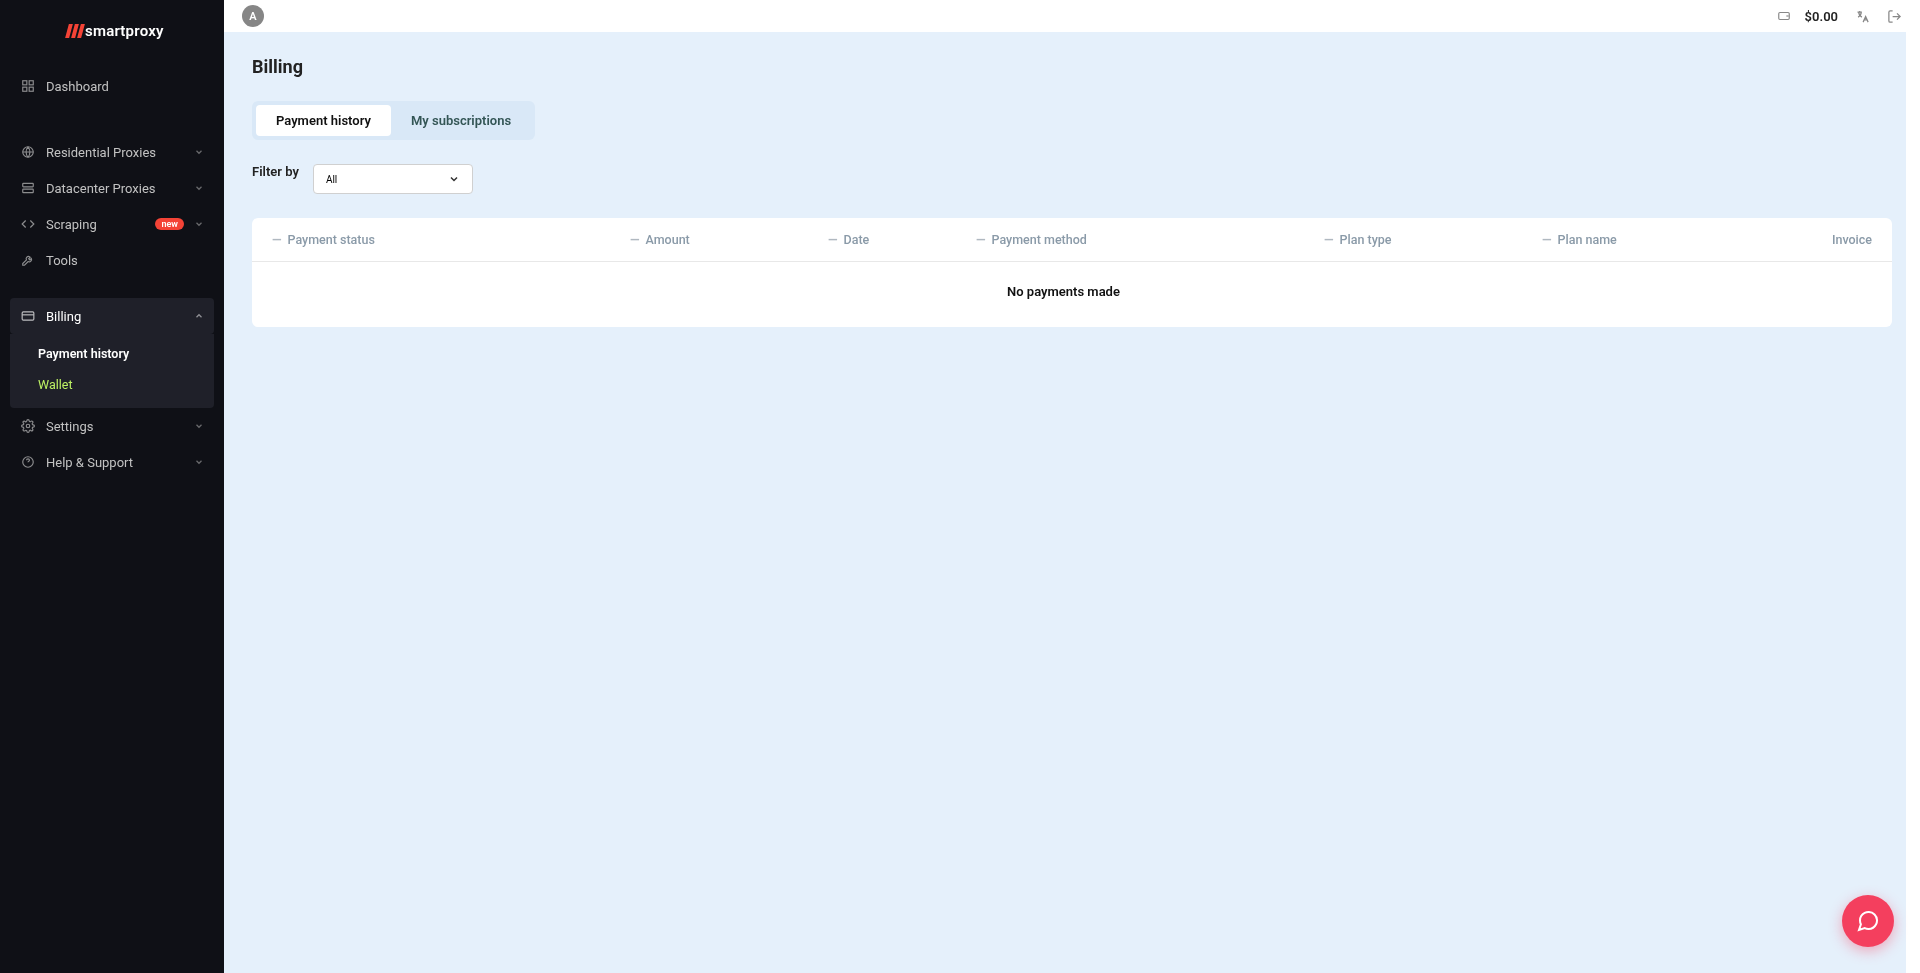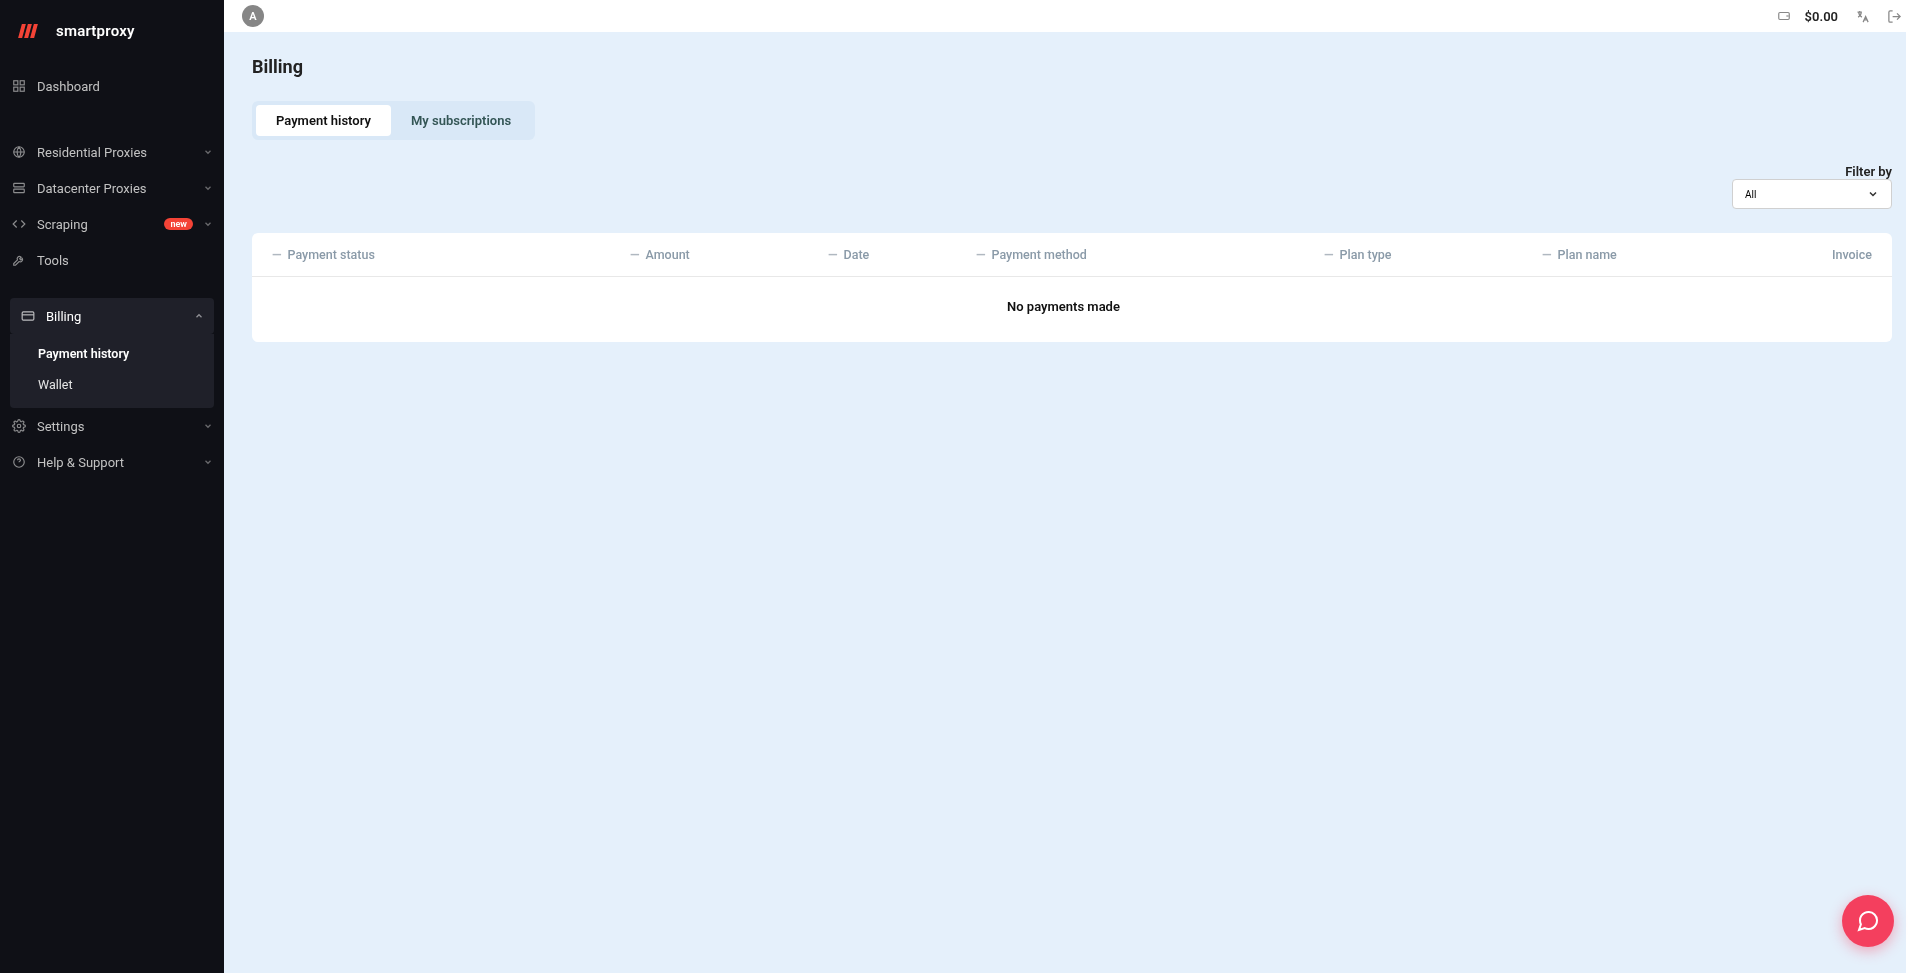--- a/index.html
+++ b/index.html
@@ -24,21 +24,22 @@
       color: #c2c2c2;
       height: 100%;
       display: flex;
       flex-direction: column;
       flex-shrink: 0;
     }
     .logo {
       padding: 22px 20px 18px 20px;
       display: flex;
       align-items: center;
-      gap: 20px;
+      gap: 2px;
+      margin-left: 47px;
     }
     .logo-icon {
       display: flex;
       gap: 2px;
     }
     .logo-icon span {
       width: 4px;
       height: 14px;
       background: #f44336;
       display: inline-block;
@@ -51,21 +52,21 @@
       font-weight: 600;
       font-size: 15px;
       letter-spacing: 0.2px;
     }
     .nav {
       padding: 10px 0;
     }
     .nav-item {
       display: flex;
       align-items: center;
-      padding: 10px 11px;
+      padding: 10px 20px;
       color: #c2c2c2;
       cursor: pointer;
       font-size: 13px;
       gap: 10px;
     }
     .nav-item .icon {
       width: 16px;
       height: 16px;
       display: flex;
       align-items: center;
@@ -95,21 +96,21 @@
     }
     .subnav {
       background: #1f2029;
       margin: 0 10px;
       border-radius: 0 0 4px 4px;
       padding: 4px 0 8px 0;
     }
     .subnav-item {
       padding: 8px 10px 8px 28px;
       font-size: 12.5px;
-      color: #e5e5e5;
+      color: #bef264;
       cursor: pointer;
     }
     .subnav-item.active {
       color: #ffffff;
       font-weight: 600;
     }
     .badge-new {
       background: #f44336;
       color: #fff;
       font-size: 9px;
@@ -197,22 +198,22 @@
       cursor: pointer;
       border-radius: 4px;
     }
     .tab.active {
       background: #ffffff;
       color: #111;
     }
     .filter-row {
       margin-top: 24px;
       display: flex;
-      align-items: flex-end;
-      flex-direction: column;
+      align-items: flex-start;
+      gap: 14px;
     }
     .filter-label {
       font-size: 13px;
       font-weight: 600;
       color: #222;
     }
     .select {
       background: #ffffff;
       border: 1px solid #d0d0d0;
       border-radius: 4px;

